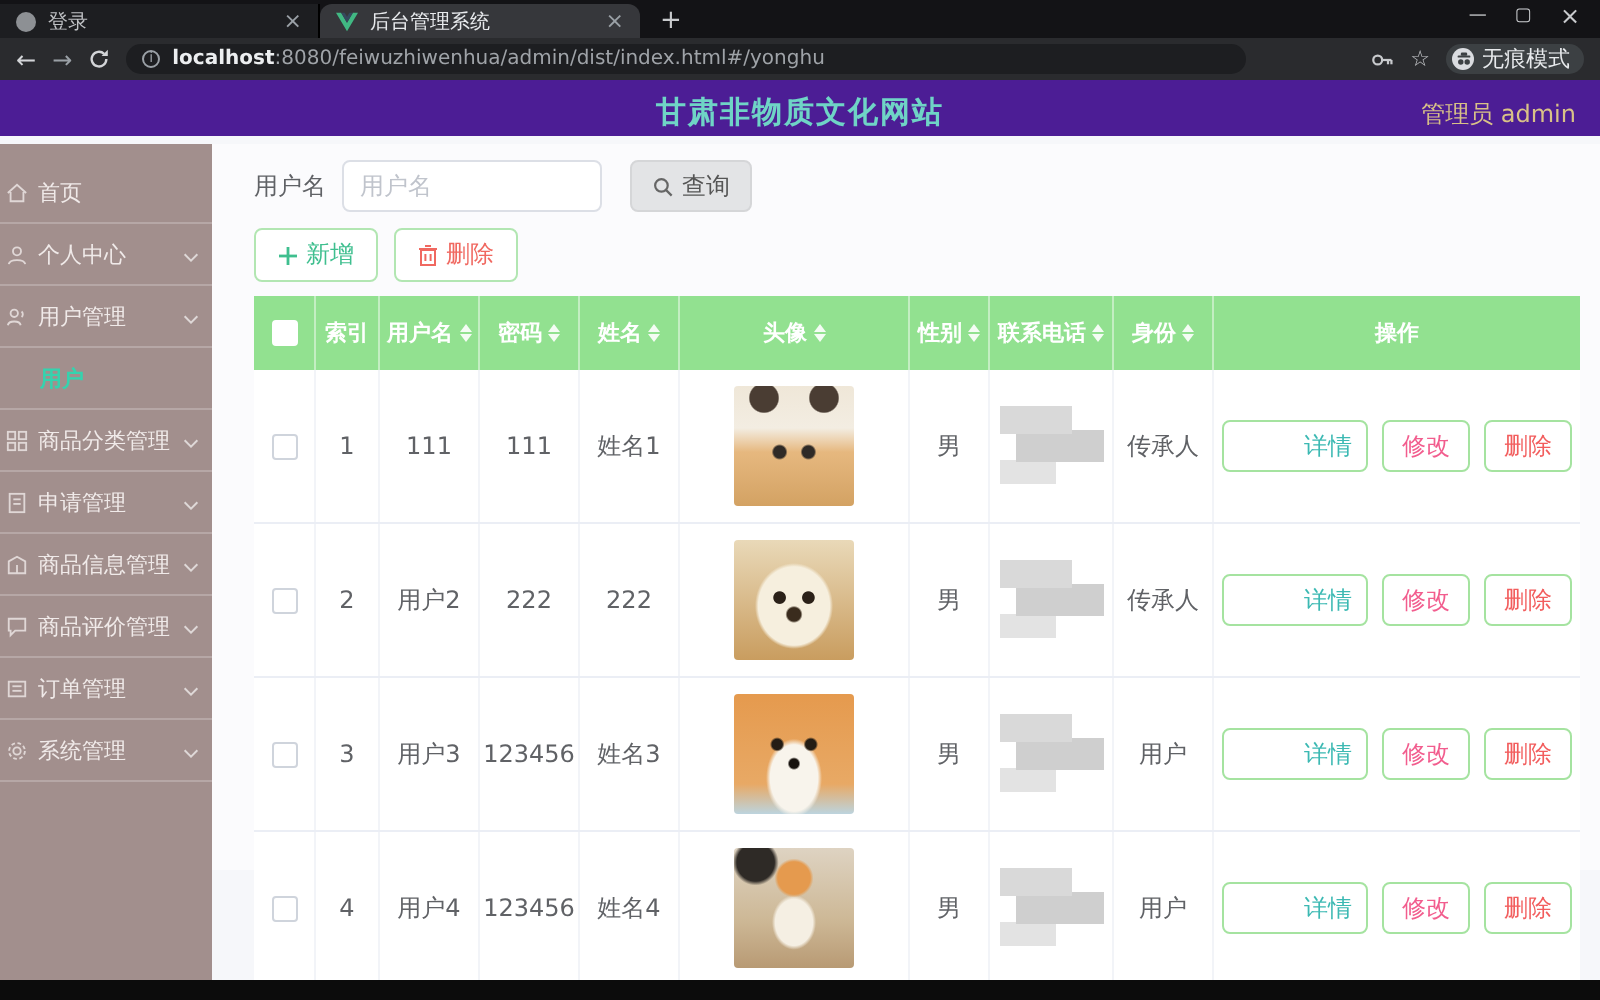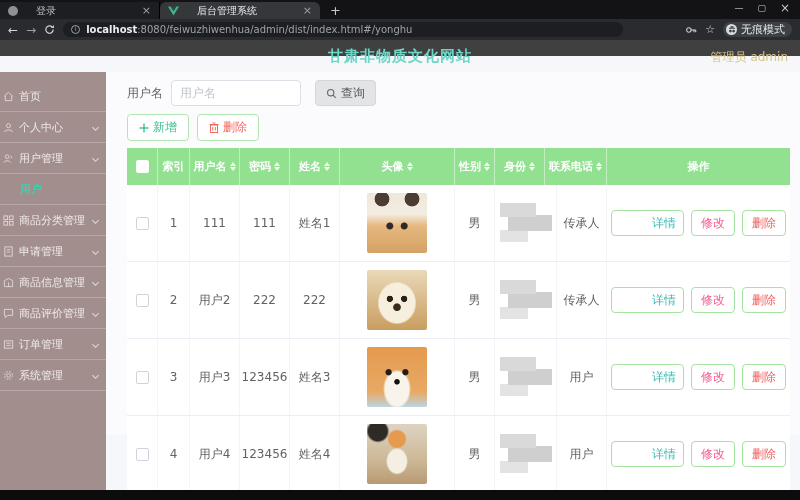--- a/index.html
+++ b/index.html
@@ -5,40 +5,40 @@
   * { margin:0; padding:0; box-sizing:border-box; }
   html,body { width:800px; height:500px; overflow:hidden; }
   body { font-family:"DejaVu Sans","Liberation Sans",sans-serif; font-size:12px; }
   .screen { position:relative; width:800px; height:500px; background:#f6f7fa; overflow:hidden; }
 
   
   .tabstrip { position:absolute; top:0; left:0; width:800px; height:19px; background:#131316; display:flex; align-items:flex-end; }
   .tab { height:17px; display:flex; align-items:center; gap:6px; padding:0 8px; width:160px; color:#bfc1c4; font-size:10px; }
   .tab.inactive { background:#1d1e21; border-right:1px solid #000; }
   .tab.active { background:#36373b; border-radius:6px 6px 0 0; color:#e8eaed; }
-  .tab .tab-title { flex:1; white-space:nowrap; overflow:hidden;margin-left:12px; }
+  .tab .tab-title { flex:1; white-space:nowrap; overflow:hidden; }
   .tab .tab-close { color:#9aa0a6; font-size:11px; cursor:pointer; }
   .favicon-dot { width:10px; height:10px; border-radius:50%; background:#8d9094; flex:none; }
   .vue-logo { flex:none; display:block; }
   .newtab { color:#c8cacd; font-size:13px; padding:0 10px; height:17px; display:flex; align-items:center; }
   .wincontrols { position:absolute; right:4px; top:0; height:16px; display:flex; gap:14px; color:#c8cacd; font-size:9px; align-items:center; padding-right:6px; }
 
   .toolbar { position:absolute; top:19px; left:0; width:800px; height:21px; background:#2a2b2e; display:flex; align-items:center; padding:0 8px; gap:8px; }
   .navic { color:#9aa0a6; font-size:12px; line-height:1; }
   .navic.lit { color:#d3d5d8; }
   .urlpill { flex:1; height:15px; max-width:560px; background:#1d1e21; border-radius:8px; display:flex; align-items:center; gap:6px; padding:0 8px; overflow:hidden; }
   .info-badge { width:9px; height:9px; border:1px solid #9aa0a6; border-radius:50%; color:#9aa0a6; font-size:7px; line-height:7px; text-align:center; flex:none; }
   .urltext { white-space:nowrap; font-size:10px; color:#9fa3a8; }
   .urltext b { color:#eceef0; font-weight:bold; }
   .toolbar-right { margin-left:auto; display:flex; align-items:center; gap:8px; }
   .incog { background:#3c4043; border-radius:9px; height:15px; display:flex; align-items:center; gap:4px; padding:0 7px 0 3px; color:#e8eaed; font-size:11px; }
   .incog-circ { width:11px; height:11px; background:#dadce0; border-radius:50%; display:flex; align-items:center; justify-content:center; }
 
   
-  .appheader { position:absolute; top:40px; left:0; width:800px; height:16px; background:#404040; }
+  .appheader { position:absolute; top:40px; left:0; width:800px; height:28px; background:#4c1d95; }
   .app-title { position:absolute; left:0; right:0; top:7px; text-align:center; color:#6fd4c6; font-size:15px; font-weight:bold; letter-spacing:1px; }
   .hdr-links { position:absolute; right:12px; top:9px; display:flex; gap:18px; font-size:12px;flex-direction:column; }
   .hdr-admin { color:#d9c287; }
   .hdr-link { color:#6fc7ba; cursor:pointer; }
 
   
   .sidebar { position:absolute; top:72px; left:0; width:106px; height:418px; background:#a28f8d; padding-top:9px; }
   .sitem { height:31px; display:flex; align-items:center; gap:5px; padding:0 6px 0 2px; border-bottom:1px solid rgba(255,255,255,.22); color:#f0eae9; cursor:pointer; }
   .sitem .slabel { flex:1; font-size:11px; white-space:nowrap; overflow:hidden; }
   .sicon { width:12px; height:12px; flex:none; opacity:.8; display:flex; align-items:center; justify-content:center; }
@@ -353,29 +353,29 @@
               <i class="dn"></i>
             </span>
           </div>
         <div class="th c6">
             <span>性别</span>
             <span class="sort">
               <i class="up"></i>
               <i class="dn"></i>
             </span>
           </div>
+        <div class="th c7">
+            <span>联系电话</span>
+            <span class="sort">
+              <i class="up"></i>
+              <i class="dn"></i>
+            </span>
+          </div>
         <div class="th c8">
             <span>身份</span>
-            <span class="sort">
-              <i class="up"></i>
-              <i class="dn"></i>
-            </span>
-          </div>
-        <div class="th c7">
-            <span>联系电话</span>
             <span class="sort">
               <i class="up"></i>
               <i class="dn"></i>
             </span>
           </div>
         <div class="th c9">
             <span>操作</span>
           </div>
       </div>
 

